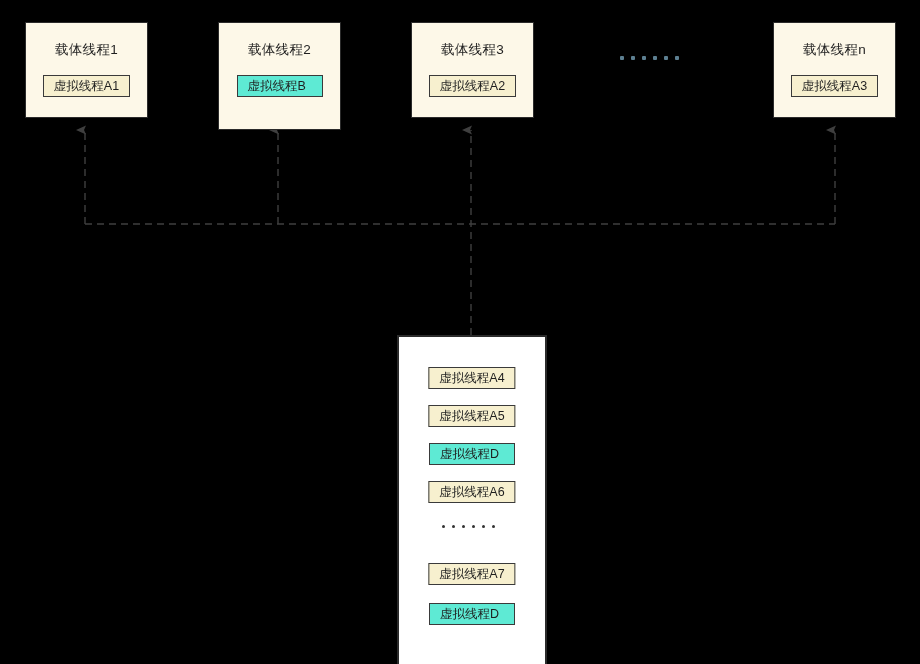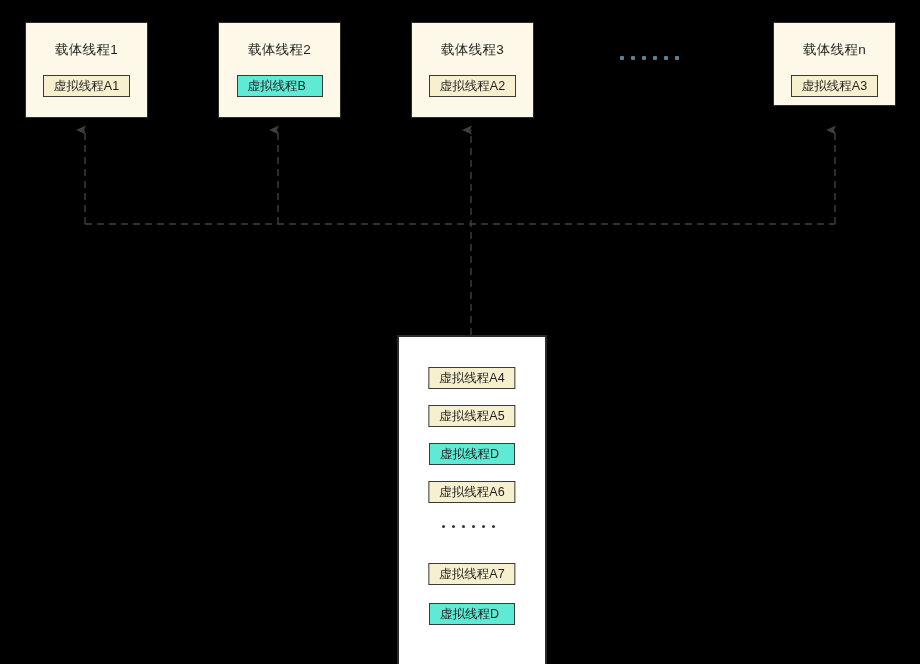--- a/index.html
+++ b/index.html
@@ -131,35 +131,35 @@
     <path d="M471,335 L471,130" stroke="#3f3f3f" stroke-width="1.4" stroke-dasharray="7 5" fill="none" marker-end="url(#arrowUp)"></path>
   </svg>
 
   <div class="carrier-box" style="left:25px; top:22px; width:123px; height:96px;">
     <div class="carrier-title">载体线程1</div>
     <div class="pill-wrap">
       <div class="pill cream">虚拟线程A1</div>
     </div>
   </div>
 
-  <div class="carrier-box" style="left:218px; top:22px; width:123px; height:96px;">
+  <div class="carrier-box" style="left:218px; top:22px; width:123px; height:108px;">
     <div class="carrier-title">载体线程2</div>
     <div class="pill-wrap">
       <div class="pill green">虚拟线程B</div>
     </div>
   </div>
 
   <div class="carrier-box" style="left:411px; top:22px; width:123px; height:96px;">
     <div class="carrier-title">载体线程3</div>
     <div class="pill-wrap">
       <div class="pill cream">虚拟线程A2</div>
     </div>
   </div>
 
-  <div class="carrier-box" style="left:773px; top:22px; width:123px; height:84px;">
+  <div class="carrier-box" style="left:773px; top:22px; width:123px; height:96px;">
     <div class="carrier-title">载体线程n</div>
     <div class="pill-wrap">
       <div class="pill cream">虚拟线程A3</div>
     </div>
   </div>
 
   <div class="dots-row dots-blue" style="left:620px; top:56px;">
     <span class="dot"></span>
     <span class="dot"></span>
     <span class="dot"></span>

